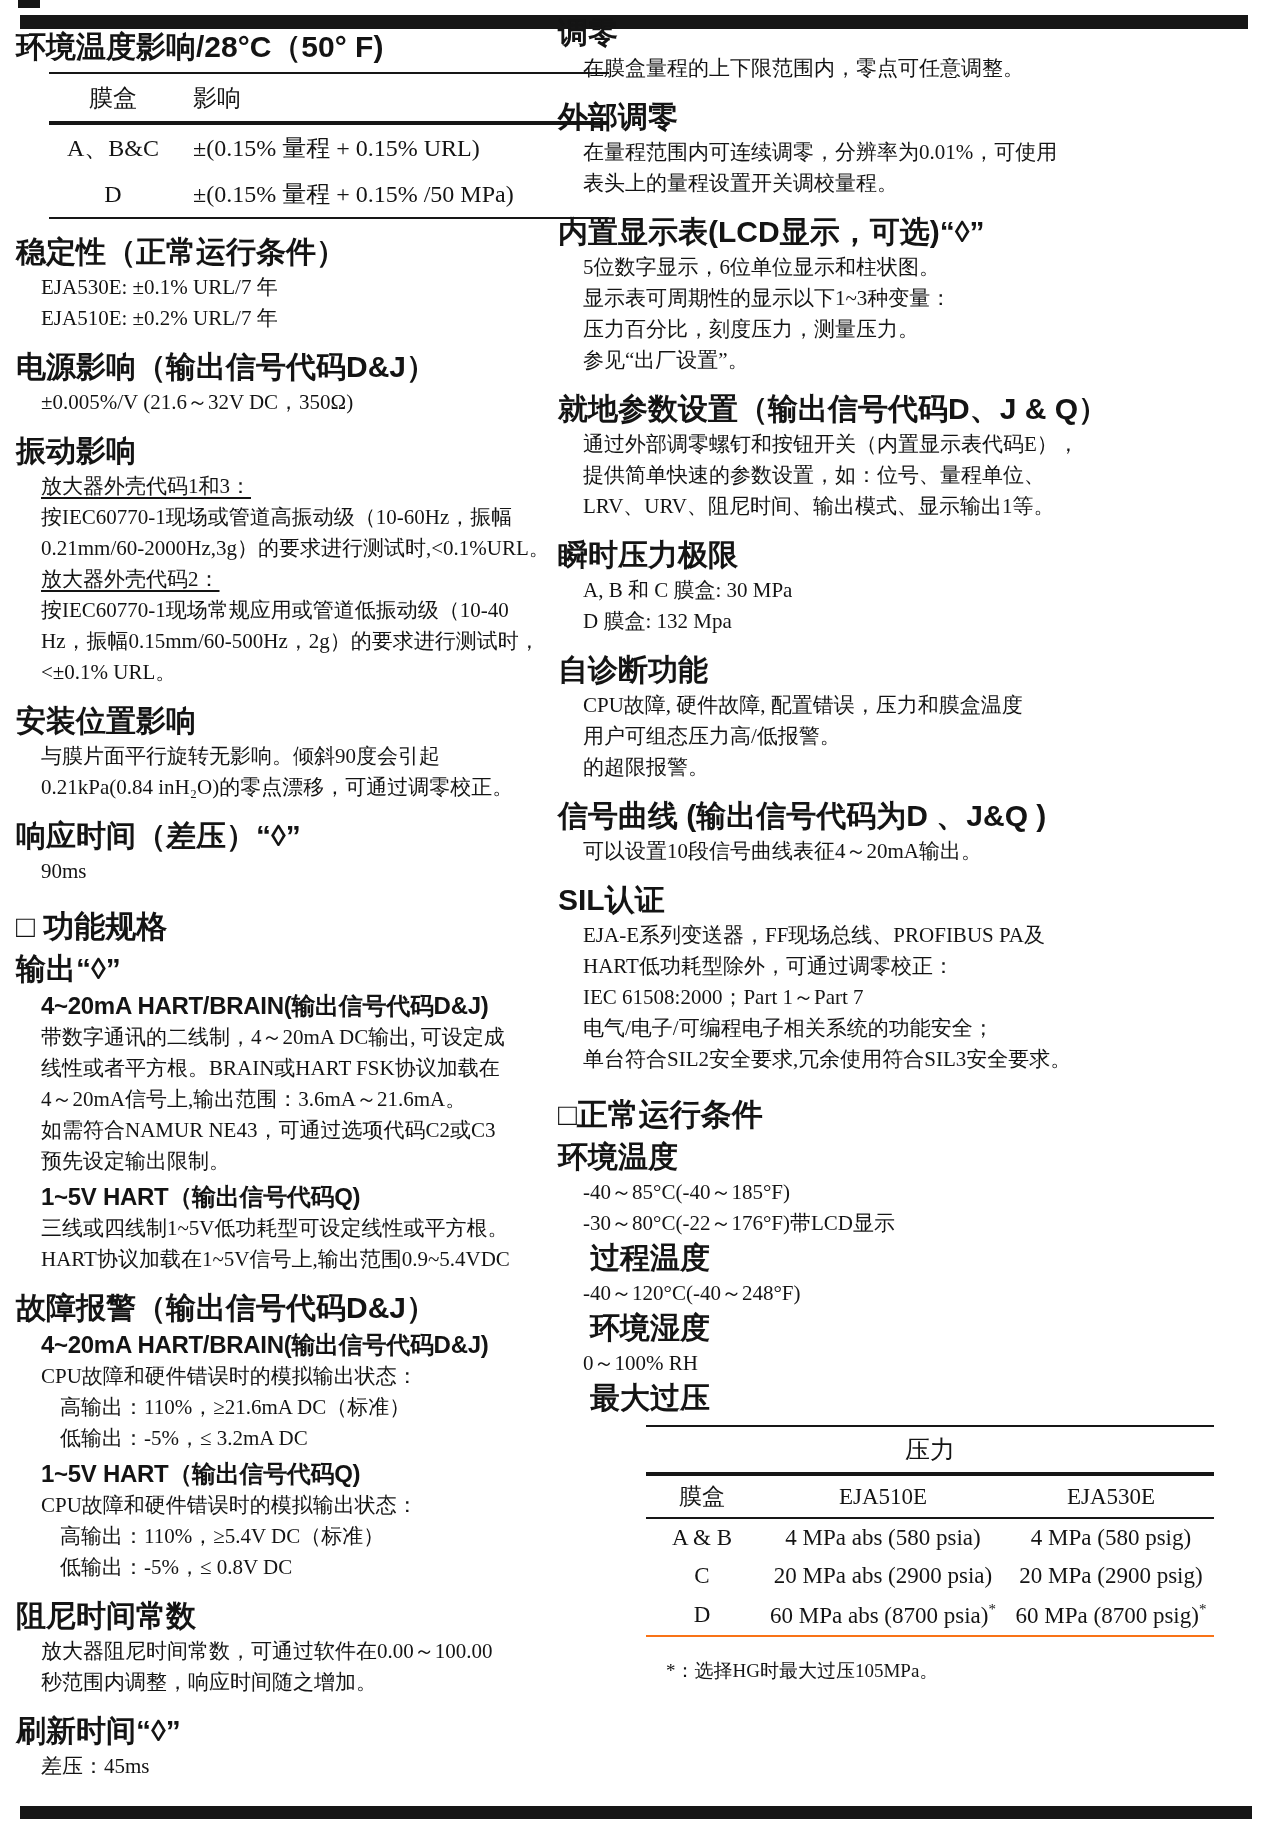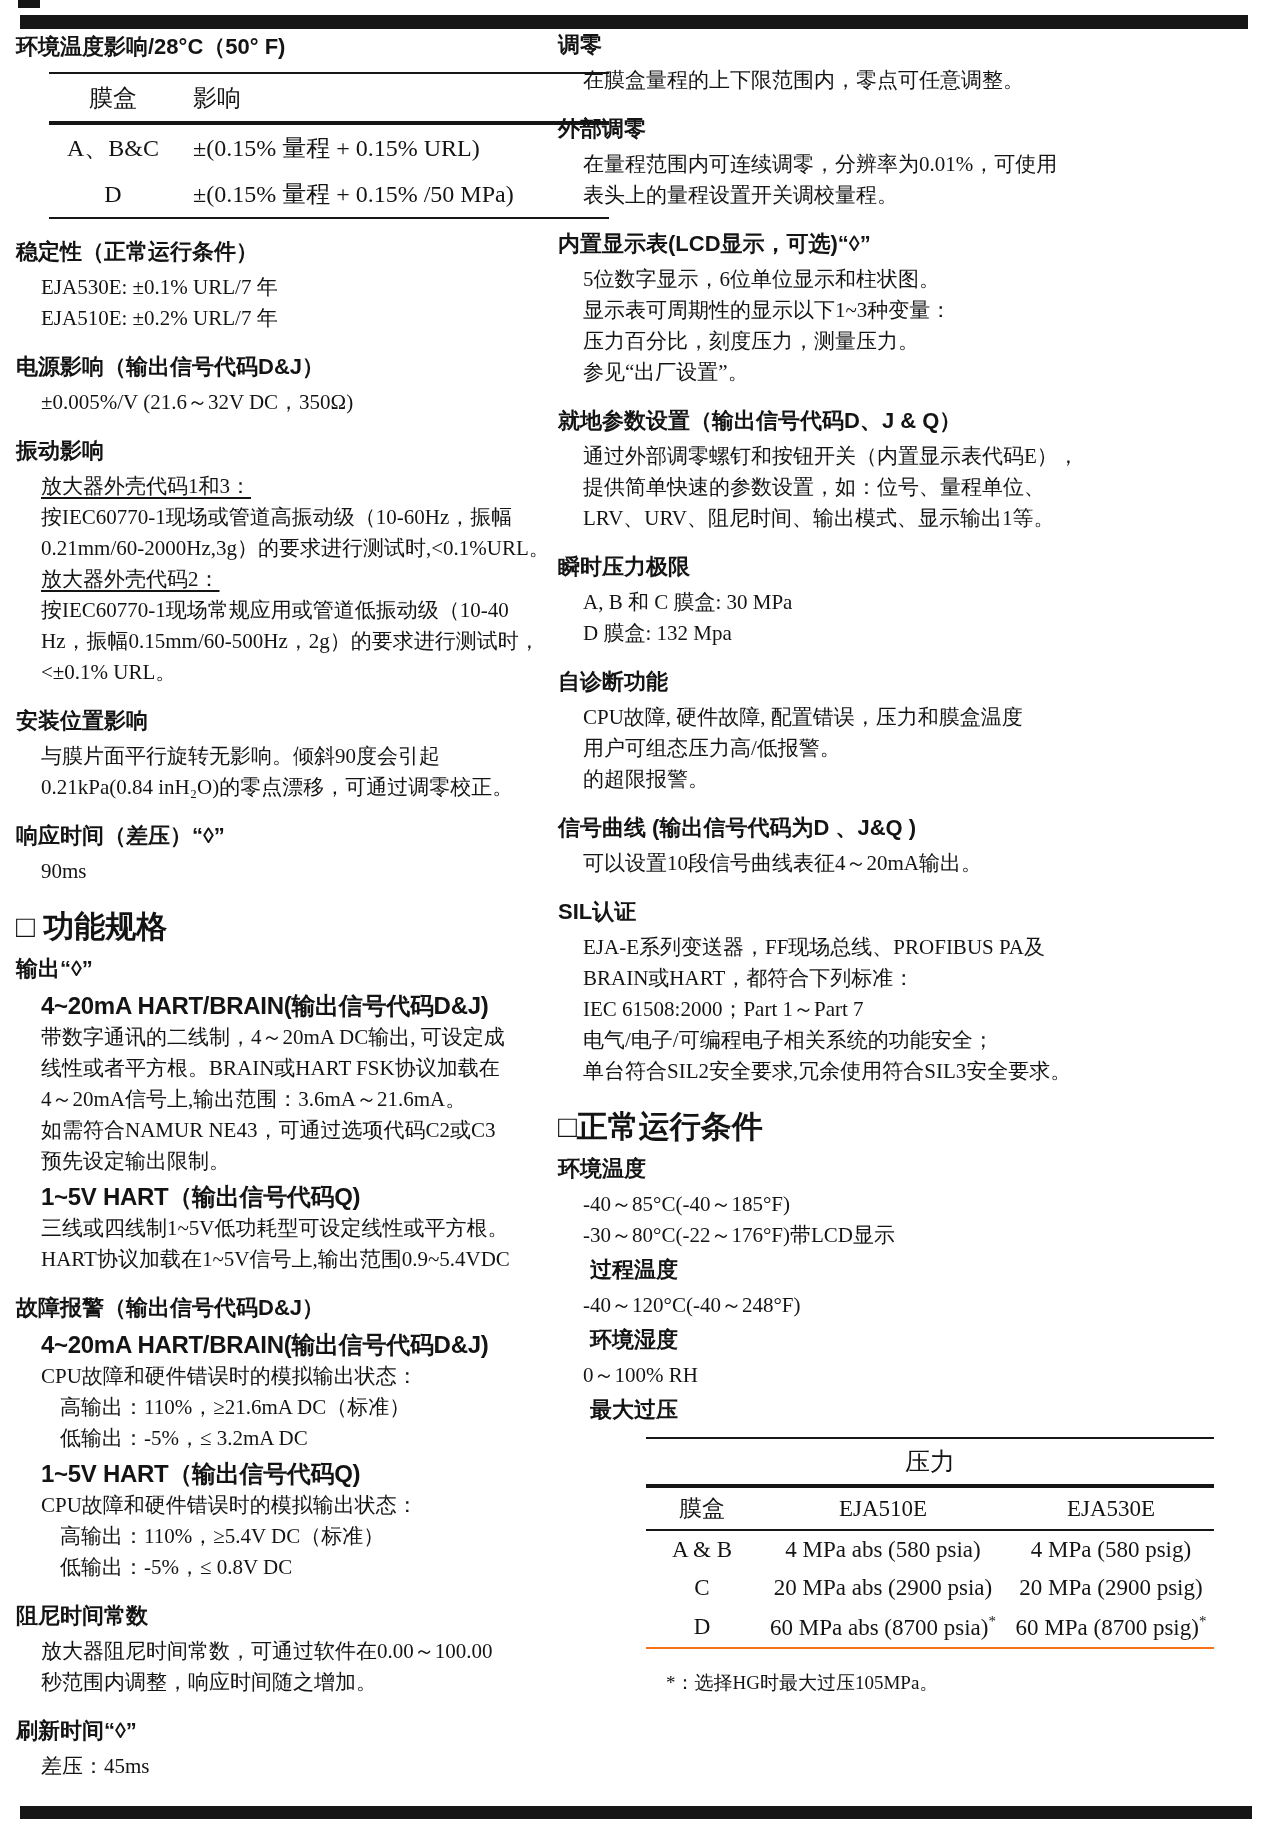--- a/index.html
+++ b/index.html
@@ -8,25 +8,25 @@
     position:relative; width:1265px; height:1825px; background:#ffffff;
     color:#141414; overflow:hidden;
     font-family:"Liberation Serif","DejaVu Serif",serif;
   }
   .corner-mark { position:absolute; left:18px; top:0; width:22px; height:8px; background:#161616; }
   .rule-top   { position:absolute; left:20px; top:15px;  width:1228px; height:14px; background:#161616; }
   .rule-bottom{ position:absolute; left:20px; top:1806px; width:1232px; height:13px; background:#161616; }
 
   .col { position:absolute; top:30px; }
   .col-left  { left:16px;  width:530px; }
-  .col-right { left:558px; width:694px; top:28px; }
+  .col-right { left:558px; width:694px; top:16px; }
 
   .h {
     font-family:"Liberation Sans","DejaVu Sans",sans-serif;
-    font-weight:700; font-size:22px; line-height:34px; margin:16px 0 3px;
+    font-weight:700; font-size:30px; line-height:34px; margin:16px 0 3px;
     white-space:nowrap;
   }
   .h.first { margin-top:0; }
   .h.tight { margin-top:4px; }
   .h.mt-sm { margin-top:2px;margin-left:32px; }
   .big {
     font-family:"Liberation Sans","DejaVu Sans",sans-serif;
     font-weight:700; font-size:31px; line-height:40px; margin:20px 0 5px;
     white-space:nowrap;
   }
@@ -178,21 +178,21 @@
     <p class="h">自诊断功能</p>
     <p class="b">CPU故障, 硬件故障, 配置错误，压力和膜盒温度</p>
     <p class="b">用户可组态压力高/低报警。</p>
     <p class="b">的超限报警。</p>
 
     <p class="h">信号曲线 (输出信号代码为D 、J&amp;Q )</p>
     <p class="b">可以设置10段信号曲线表征4～20mA输出。</p>
 
     <p class="h">SIL认证</p>
     <p class="b">EJA-E系列变送器，FF现场总线、PROFIBUS PA及</p>
-    <p class="b">BRAIN或HART，都符合下列标准：</p>
+    <p class="b">HART低功耗型除外，可通过调零校正：</p>
     <p class="b">IEC 61508:2000；Part 1～Part 7</p>
     <p class="b">电气/电子/可编程电子相关系统的功能安全；</p>
     <p class="b">单台符合SIL2安全要求,冗余使用符合SIL3安全要求。</p>
 
     <p class="big">□正常运行条件</p>
 
     <p class="h tight">环境温度</p>
     <p class="b">-40～85°C(-40～185°F)</p>
     <p class="b">-30～80°C(-22～176°F)带LCD显示</p>
 

